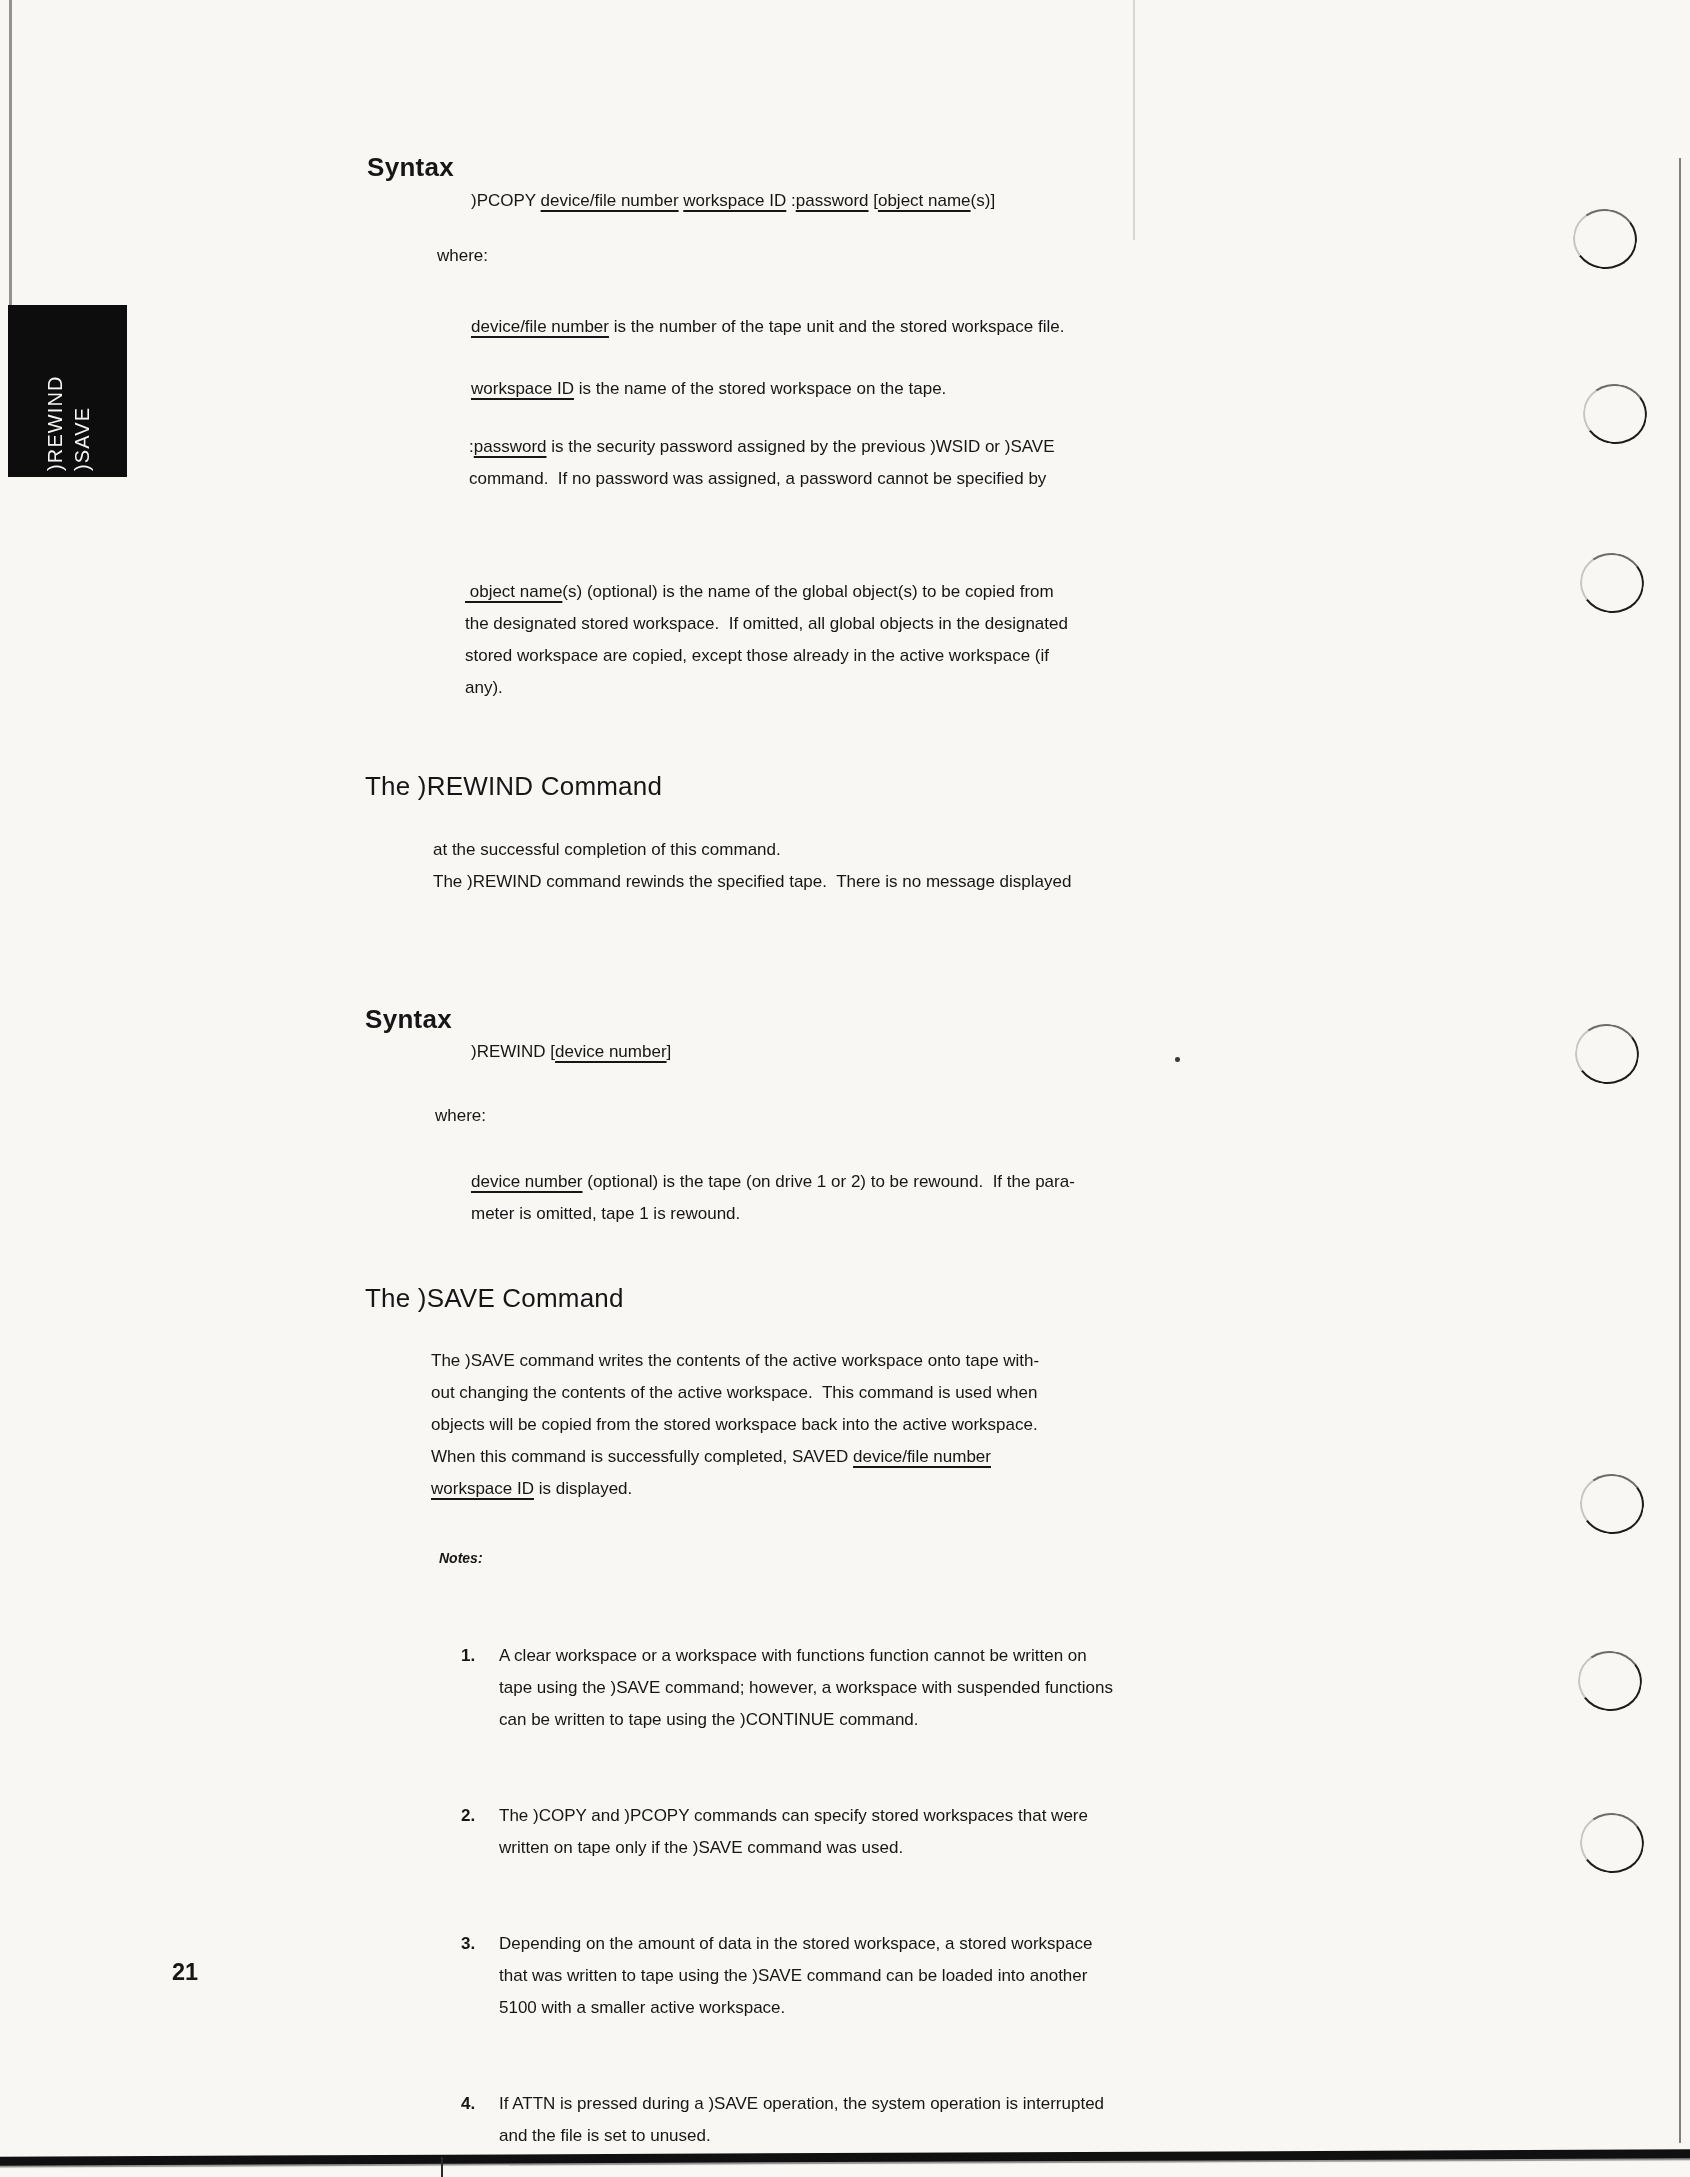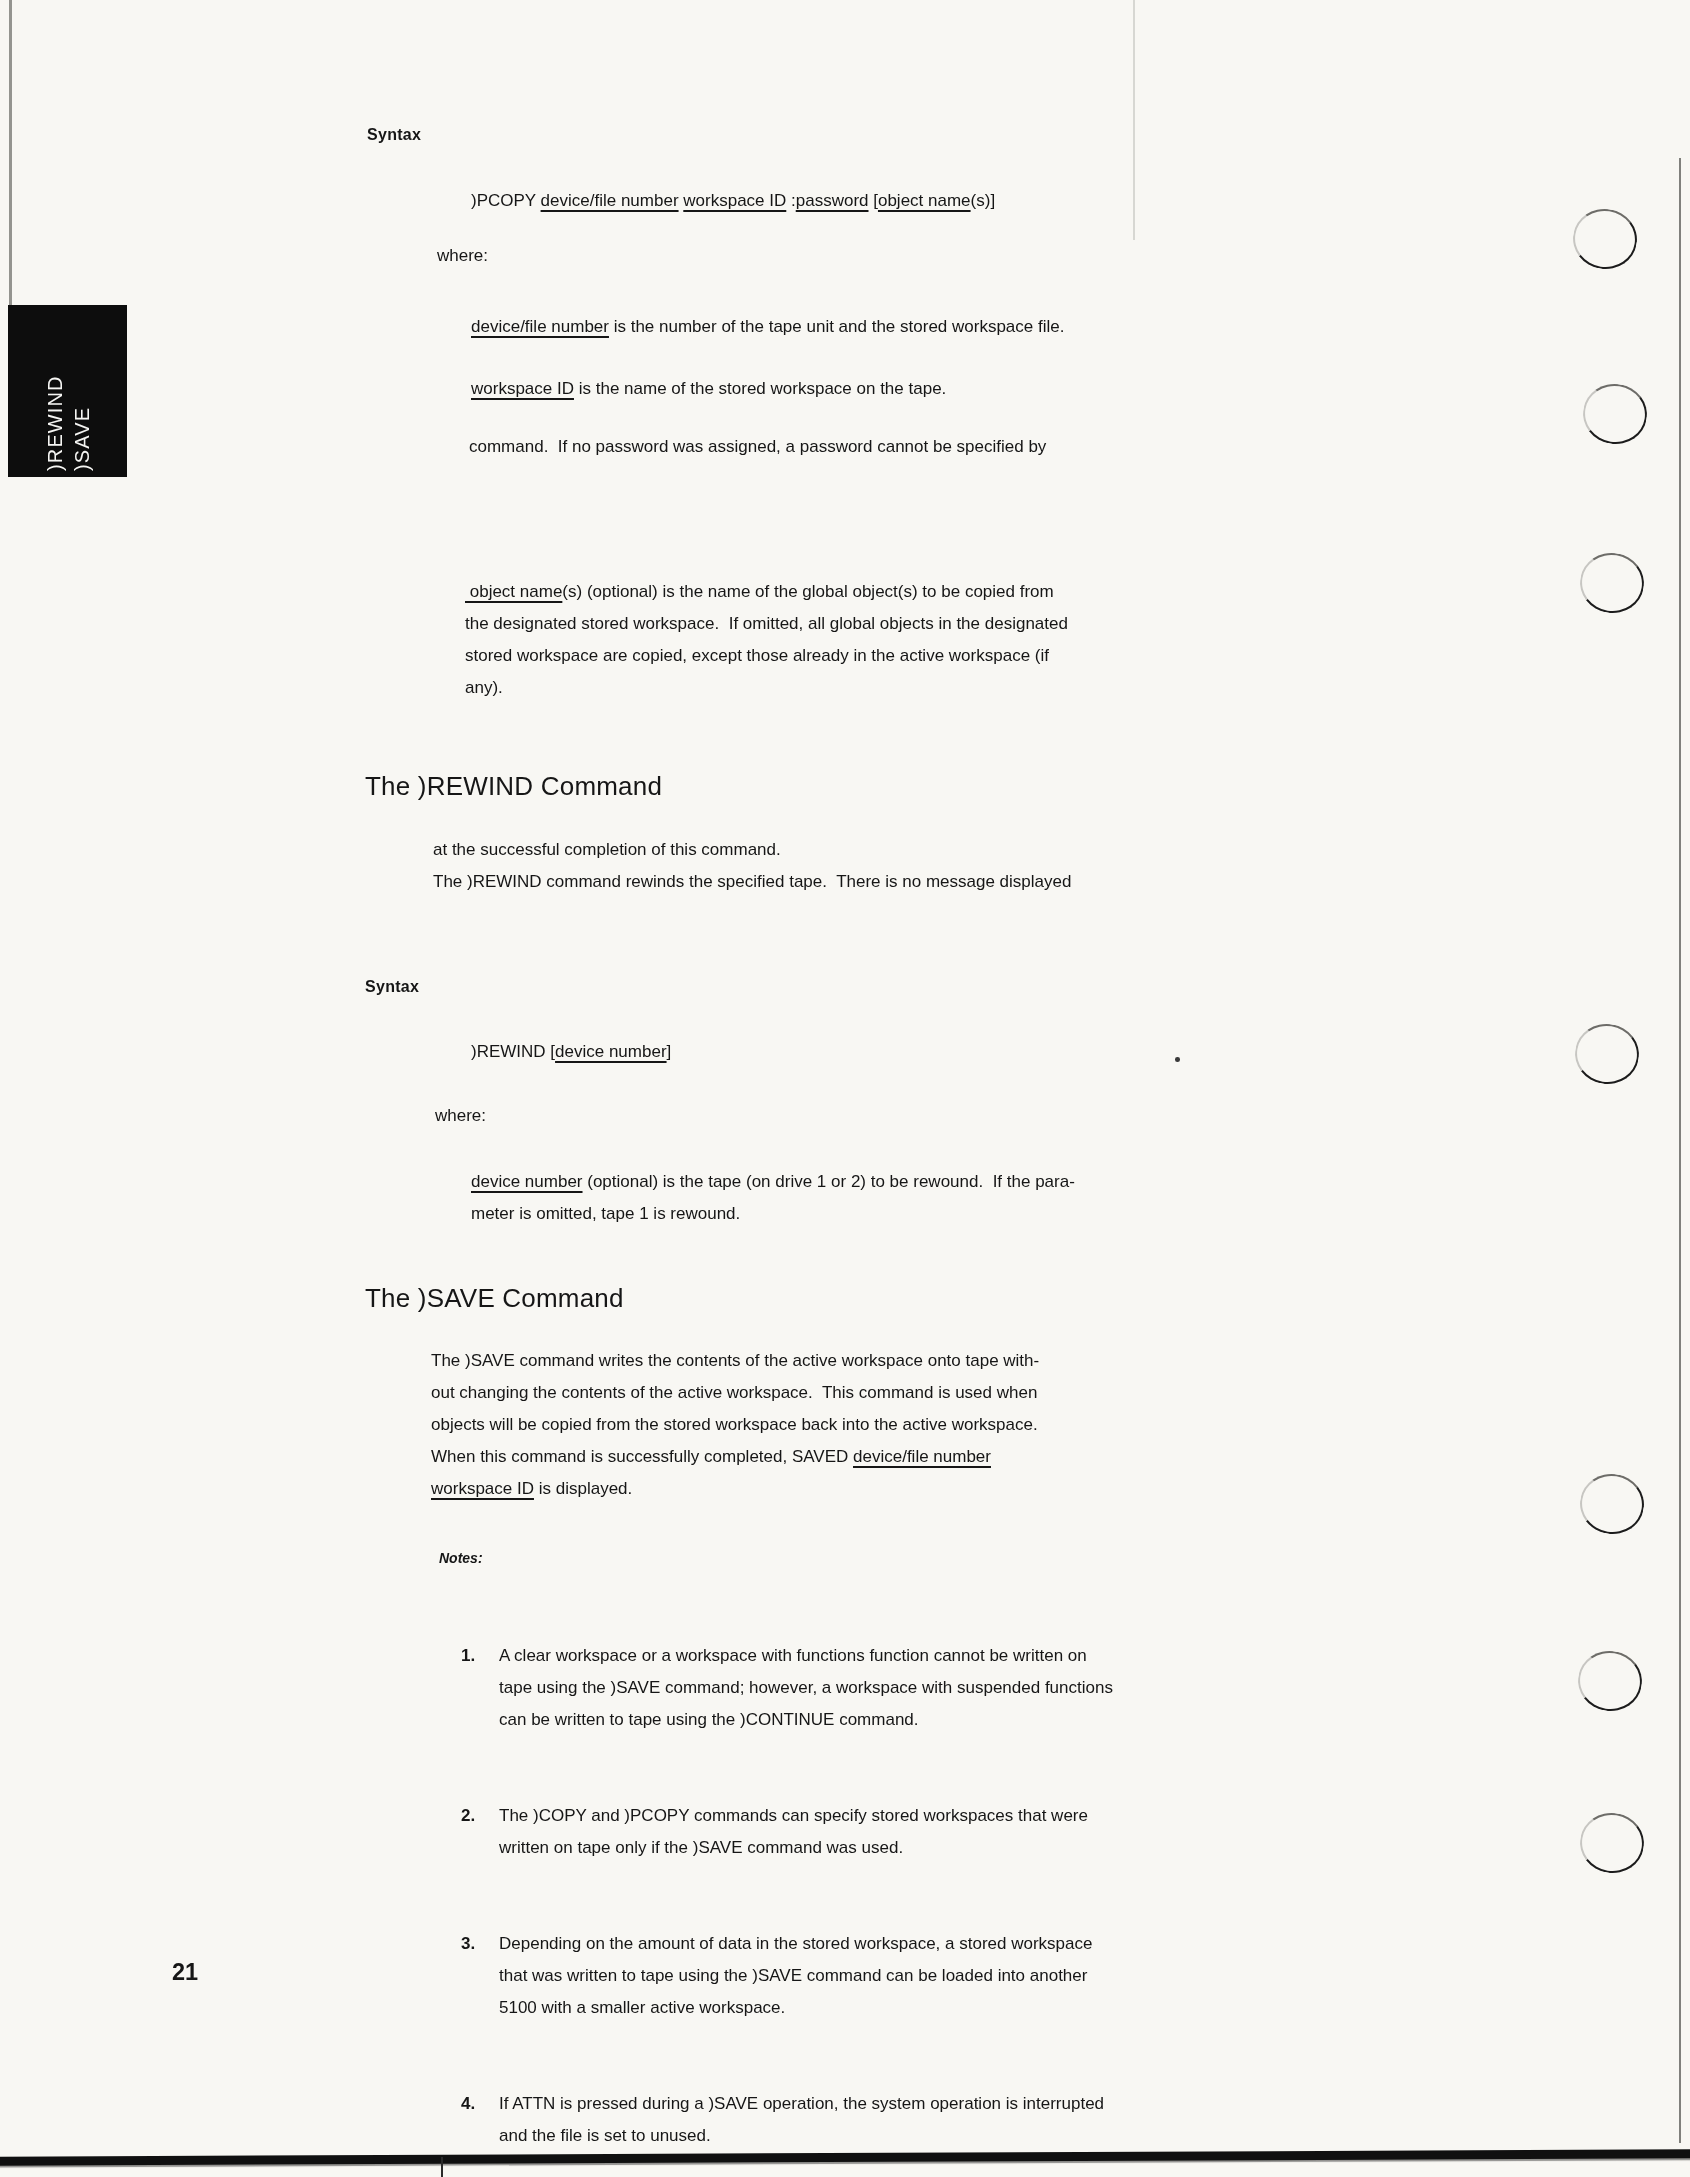--- a/index.html
+++ b/index.html
@@ -7,21 +7,21 @@
     position:relative;
     width:1690px;height:2177px;
     background:#f8f7f3;
     overflow:hidden;
     font-family:"Liberation Sans", sans-serif;
     color:#161616;
   }
   .blk{position:absolute;white-space:pre;}
   .body{font-size:17px;line-height:32px;}
   .body .ln{white-space:pre;}
-  .h-syntax{font-size:16px;font-weight:bold;line-height:28px;letter-spacing:0.3px;}
+  .h-syntax{font-size:26px;font-weight:bold;line-height:28px;letter-spacing:0.3px;margin-top:32px;}
   .h-cmd{font-size:26px;font-weight:normal;line-height:32px;letter-spacing:0.2px;}
   .h-notes{font-size:14px;font-weight:bold;font-style:italic;line-height:32px;}
   .u{text-decoration:underline;text-decoration-thickness:1.9px;text-underline-offset:3.8px;}
   .pagenum{font-size:23.5px;font-weight:bold;}
   
   .tab{position:absolute;left:7.5px;top:305px;width:119px;height:172px;background:#0d0d0d;}
   .tab-inner{
     position:absolute;left:-26px;top:26px;width:172px;height:119px;
     transform:rotate(-90deg);transform-origin:center;
     display:flex;flex-direction:column;justify-content:center;
@@ -58,21 +58,21 @@
       <div class="tab-line">)SAVE</div>
     </div>
   </div>
 
   <div class="blk h-syntax" style="left:367px;top:121px">Syntax</div>
   <div class="blk body" style="left:471px;top:185px"><div class="ln"><span>)PCOPY </span><span class="u">device/file number</span><span> </span><span class="u">workspace ID</span><span> :</span><span class="u">password</span><span> [</span><span class="u">object name</span><span>(s)]</span></div></div>
   <div class="blk body" style="left:437px;top:240px">where:</div>
 
   <div class="blk body" style="left:471px;top:311px"><div class="ln"><span class="u">device/file number</span><span> is the number of the tape unit and the stored workspace file.</span></div></div>
   <div class="blk body" style="left:471px;top:373px"><div class="ln"><span class="u">workspace ID</span><span> is the name of the stored workspace on the tape.</span></div></div>
-  <div class="blk body" style="left:469px;top:431px"><div class="ln"><span>command.  If no password was assigned, a password cannot be specified by</span></div></div>
+  <div class="blk body" style="left:469px;top:431px"><div class="ln"><span>:</span><span class="u">password</span><span> is the security password assigned by the previous )WSID or )SAVE</span></div><div class="ln"><span>command.  If no password was assigned, a password cannot be specified by</span></div></div>
   <div class="blk body" style="left:465px;top:576px"><div class="ln"><span class="u"> object name</span><span>(s) (optional) is the name of the global object(s) to be copied from</span></div><div class="ln"><span>the designated stored workspace.  If omitted, all global objects in the designated</span></div><div class="ln"><span>stored workspace are copied, except those already in the active workspace (if</span></div><div class="ln"><span>any).</span></div></div>
 
   <div class="blk h-cmd" style="left:365px;top:770px">The )REWIND Command</div>
   <div class="blk body" style="left:433px;top:834px"><div class="ln"><span>at the successful completion of this command.</span></div><div class="ln"><span>The )REWIND command rewinds the specified tape.  There is no message displayed</span></div></div>
 
   <div class="blk h-syntax" style="left:365px;top:973px">Syntax</div>
   <div class="blk body" style="left:471px;top:1036px"><div class="ln"><span>)REWIND [</span><span class="u">device number</span><span>]</span></div></div>
   <div class="blk body" style="left:435px;top:1100px">where:</div>
   <div class="blk body" style="left:471px;top:1166px"><div class="ln"><span class="u">device number</span><span> (optional) is the tape (on drive 1 or 2) to be rewound.  If the para-</span></div><div class="ln"><span>meter is omitted, tape 1 is rewound.</span></div></div>
 

